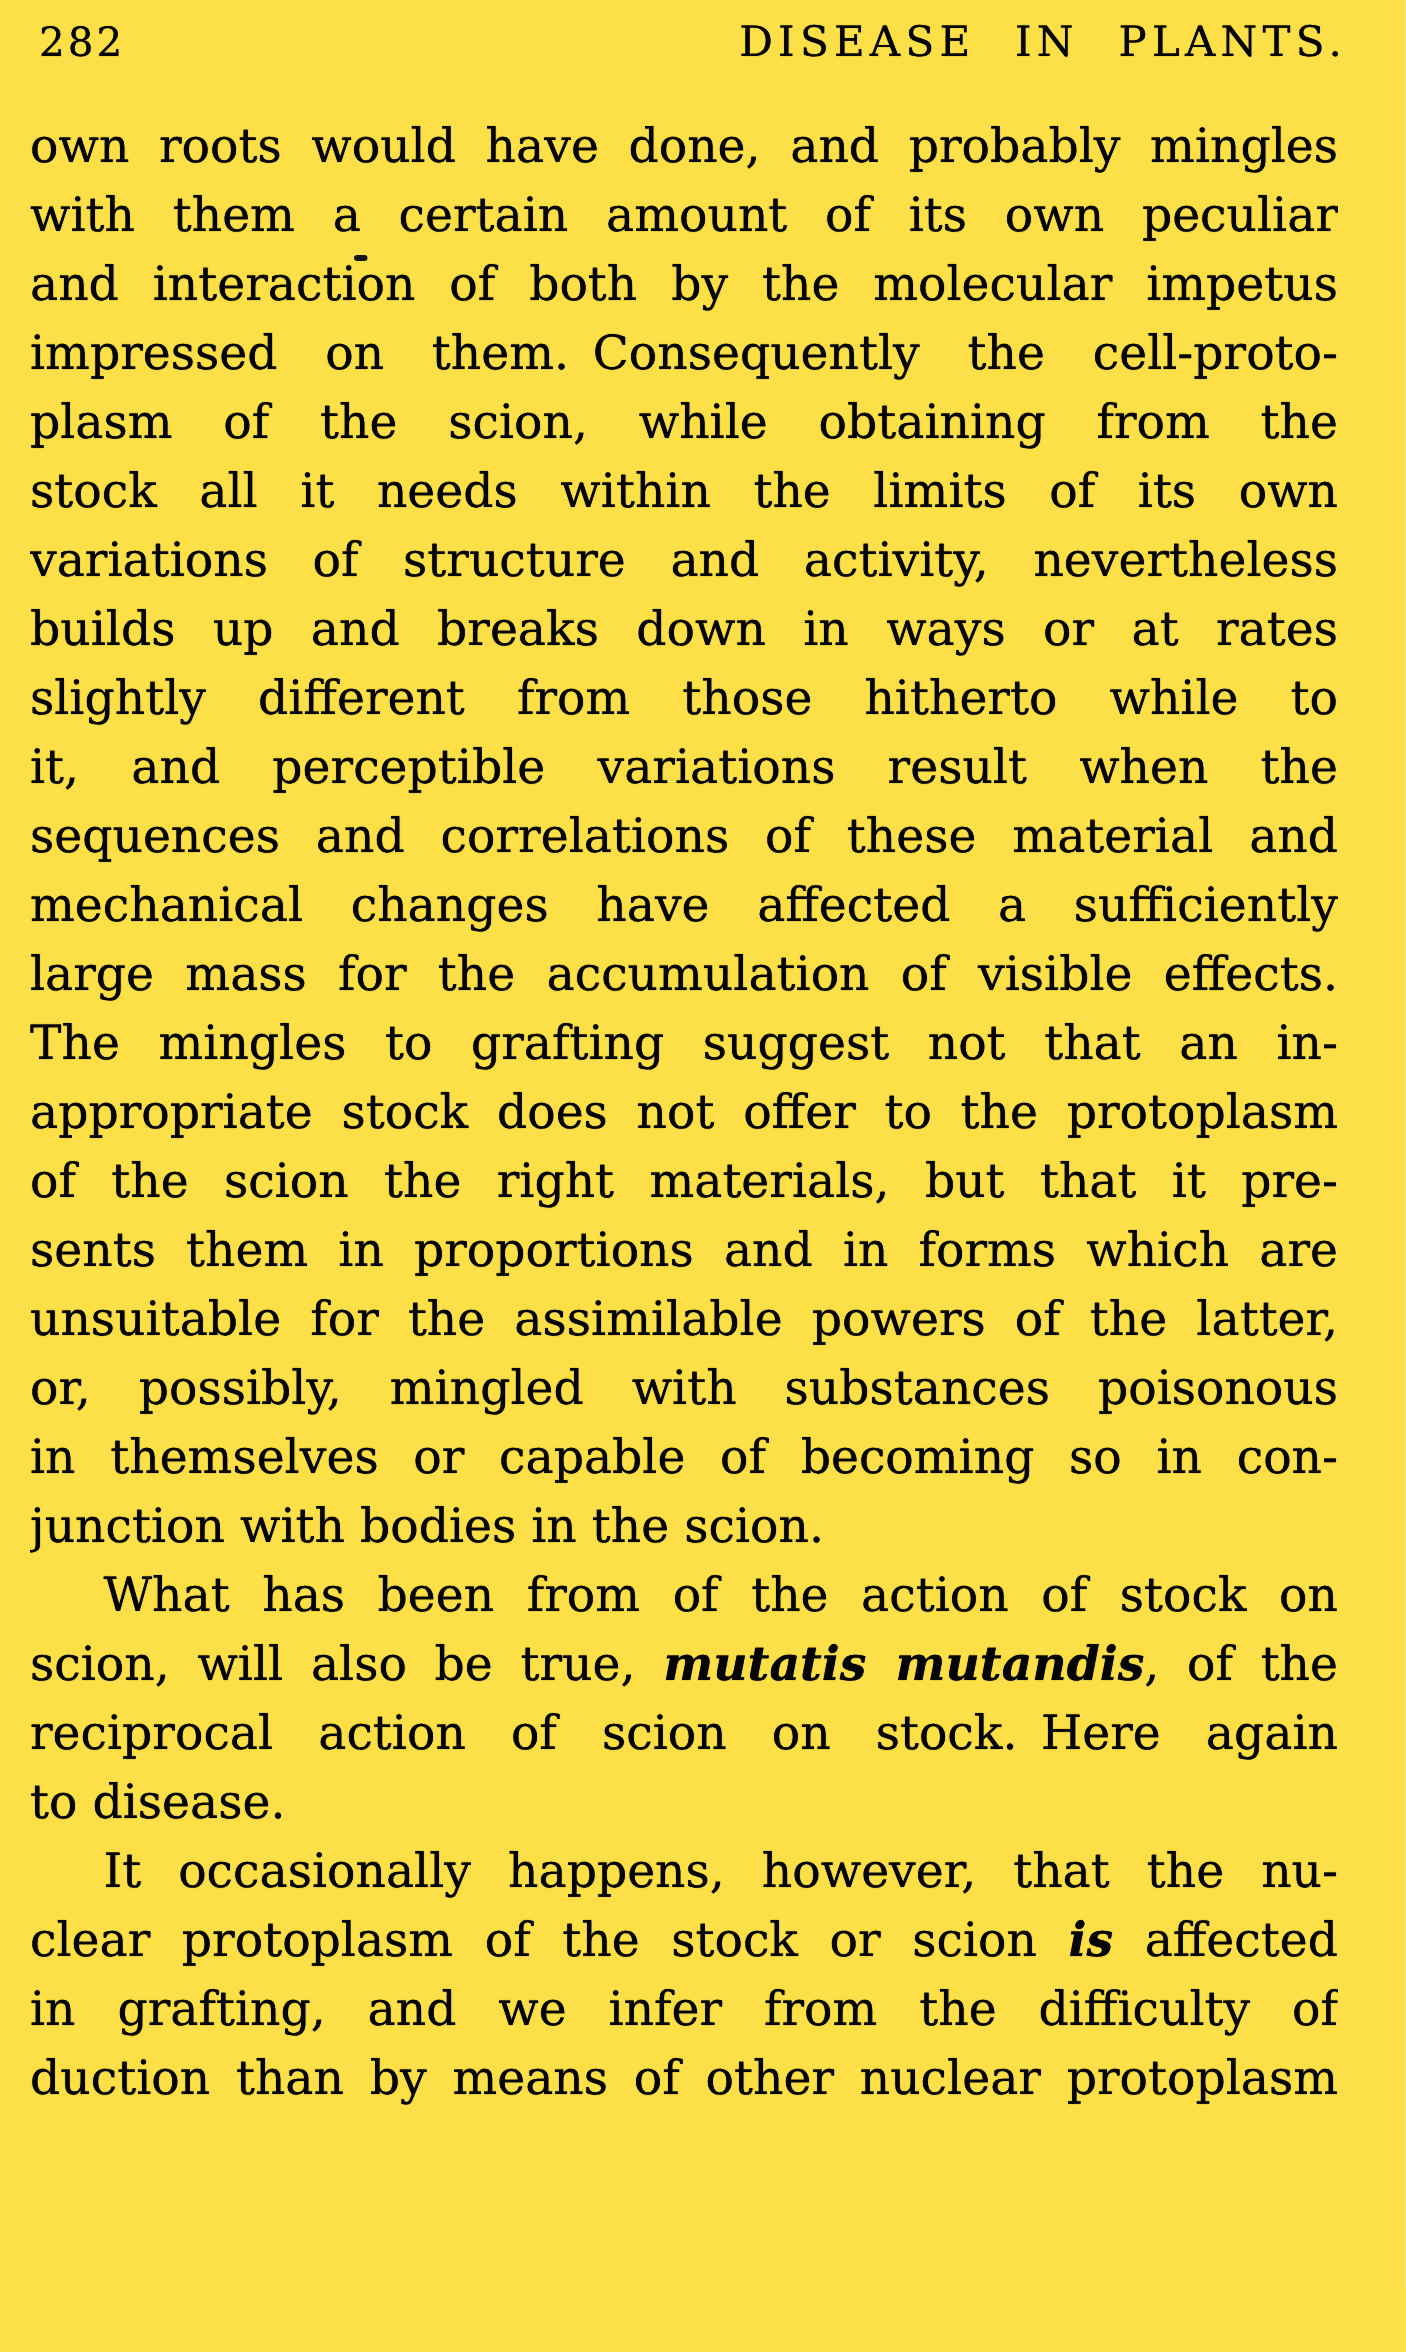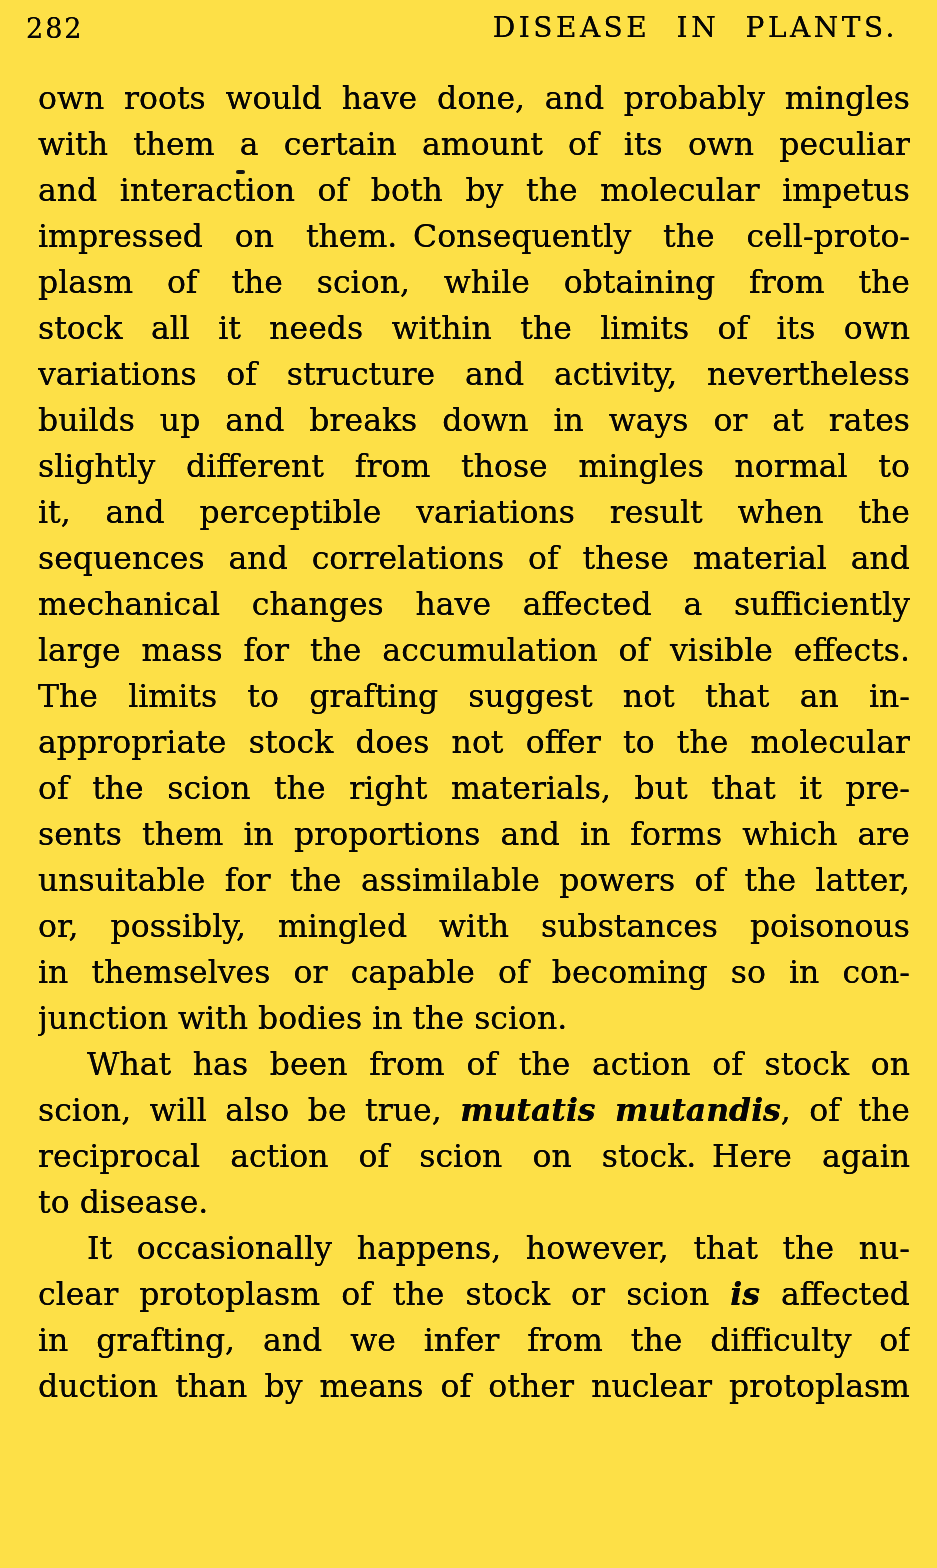--- a/index.html
+++ b/index.html
@@ -32,21 +32,21 @@
     display: block;
     text-align: right;
     font-size: 28px;
     letter-spacing: 3.5px;
     word-spacing: 14px;
     text-shadow: 0 0 0.5px #000;
   }
   
   .text-block {
     position: absolute;
-    left: 38px;
+    left: 20px;
     top: 75px;
     width: 872px;
     font-size: 31.5px;
     line-height: 46px;
     text-shadow: 0 0 0.6px #000;
   }
   .line {
     text-align: justify;
     text-align-last: justify;
     height: 46px;
@@ -79,27 +79,27 @@
 
   <main class="text-block">
       <div class="line">own roots would have done, and probably mingles</div>
       <div class="line">with them a certain amount of its own peculiar</div>
       <div class="line">and interaction of both by the molecular impetus</div>
       <div class="line">impressed on them. Consequently the cell-proto-</div>
       <div class="line">plasm of the scion, while obtaining from the</div>
       <div class="line">stock all it needs within the limits of its own</div>
       <div class="line">variations of structure and activity, nevertheless</div>
       <div class="line">builds up and breaks down in ways or at rates</div>
-      <div class="line">slightly different from those mingles normal to</div>
+      <div class="line">slightly different from those hitherto while to</div>
       <div class="line">it, and perceptible variations result when the</div>
       <div class="line">sequences and correlations of these material and</div>
       <div class="line">mechanical changes have affected a sufficiently</div>
       <div class="line">large mass for the accumulation of visible effects.</div>
-      <div class="line">The limits to grafting suggest not that an in-</div>
-      <div class="line">appropriate stock does not offer to the molecular</div>
+      <div class="line">The mingles to grafting suggest not that an in-</div>
+      <div class="line">appropriate stock does not offer to the protoplasm</div>
       <div class="line">of the scion the right materials, but that it pre-</div>
       <div class="line">sents them in proportions and in forms which are</div>
       <div class="line">unsuitable for the assimilable powers of the latter,</div>
       <div class="line">or, possibly, mingled with substances poisonous</div>
       <div class="line">in themselves or capable of becoming so in con-</div>
       <div class="line unjust">junction with bodies in the scion.</div>
       <div class="line indent">What has been from of the action of stock on</div>
       <div class="line">scion, will also be true, <i>mutatis mutandis</i>, of the</div>
       <div class="line">reciprocal action of scion on stock. Here again</div>
       <div class="line unjust">to disease.</div>

